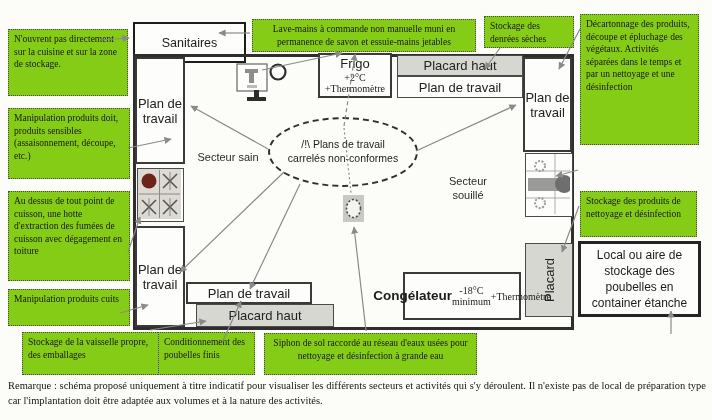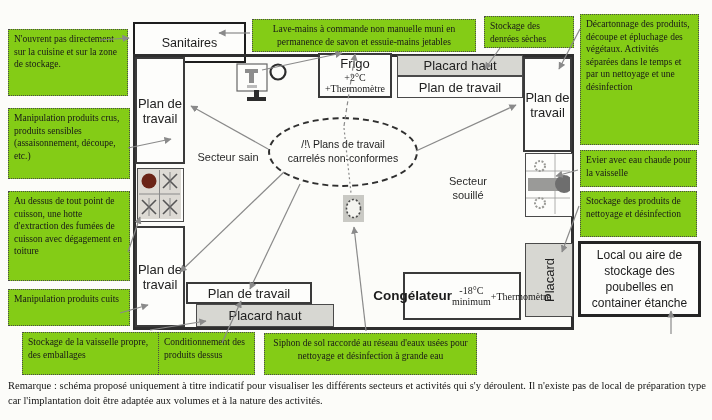--- a/index.html
+++ b/index.html
@@ -50,34 +50,33 @@
   #overlay{position:absolute;left:0;top:0;pointer-events:none;z-index:6;}
   .frigo-title{font-size:13px;line-height:1.1;}
   .congel-title{font-size:13.5px;font-weight:bold;line-height:1.2;}
 </style>
 </head>
 <body>
 
 <div id="canvas">
 
   <div class="note" style="left:8px;top:29px;width:120px;height:67px;">N'ouvrent pas directement sur la cuisine et sur la zone de stockage.</div>
-  <div class="note" style="left:8px;top:108px;width:122px;height:71px;">Manipulation produits crus, produits sensibles (assaisonnement, découpe, etc.)</div>
+  <div class="note" style="left:8px;top:108px;width:122px;height:71px;">Manipulation produits doit, produits sensibles (assaisonnement, découpe, etc.)</div>
   <div class="note" style="left:8px;top:191px;width:122px;height:90px;">Au dessus de tout point de cuisson, une hotte d'extraction des fumées de cuisson avec dégagement en toiture</div>
   <div class="note" style="left:8px;top:289px;width:122px;height:37px;">Manipulation produits cuits</div>
   <div class="note" style="left:22px;top:332px;width:138px;height:43px;">Stockage de la vaisselle propre, des emballages</div>
 
   <div class="note center" style="left:252px;top:19px;width:224px;height:33px;">Lave-mains à commande non manuelle muni en permanence de savon et essuie-mains jetables</div>
   <div class="note" style="left:484px;top:16px;width:90px;height:32px;">Stockage des denrées sèches</div>
 
   <div class="note" style="left:580px;top:14px;width:119px;height:131px;">Décartonnage des produits, découpe et épluchage des végétaux. Activités séparées dans le temps et par un nettoyage et une désinfection</div>
-  <div class="note" style="left:580px;top:150px;width:117px;height:37px;">Evier avec eau chaude pour la vaisselle</div>
   <div class="note" style="left:580px;top:191px;width:117px;height:46px;">Stockage des produits de nettoyage et désinfection</div>
   <div class="localbox abs" style="left:578px;top:241px;width:123px;height:76px;">Local ou aire de stockage des poubelles en container étanche</div>
 
-  <div class="note" style="left:158px;top:332px;width:97px;height:43px;">Conditionnement des produits dessus</div>
+  <div class="note" style="left:158px;top:332px;width:97px;height:43px;">Conditionnement des poubelles finis</div>
   <div class="note center" style="left:264px;top:333px;width:213px;height:42px;">Siphon de sol raccordé au réseau d'eaux usées pour nettoyage et désinfection à grande eau</div>
 
   <div class="abs vcenter" style="left:133px;top:22px;width:113px;height:41px;border:2.5px solid #1d1d1d;background:#fdfdfb;font-size:12.5px;">Sanitaires</div>
 
   <div class="abs mainrect" style="left:133px;top:54px;width:441px;height:276px;"></div>
 
   <div class="abs solidbox vcenter lbl" style="left:135px;top:57px;width:50px;height:107px;">Plan de travail</div>
   <div class="abs thinbox" style="left:137px;top:168px;width:47px;height:54px;padding:0;">
     <svg width="43" height="50" viewBox="0 0 43 50">
       <rect x="0" y="0" width="43" height="50" fill="#dddad4"></rect>

